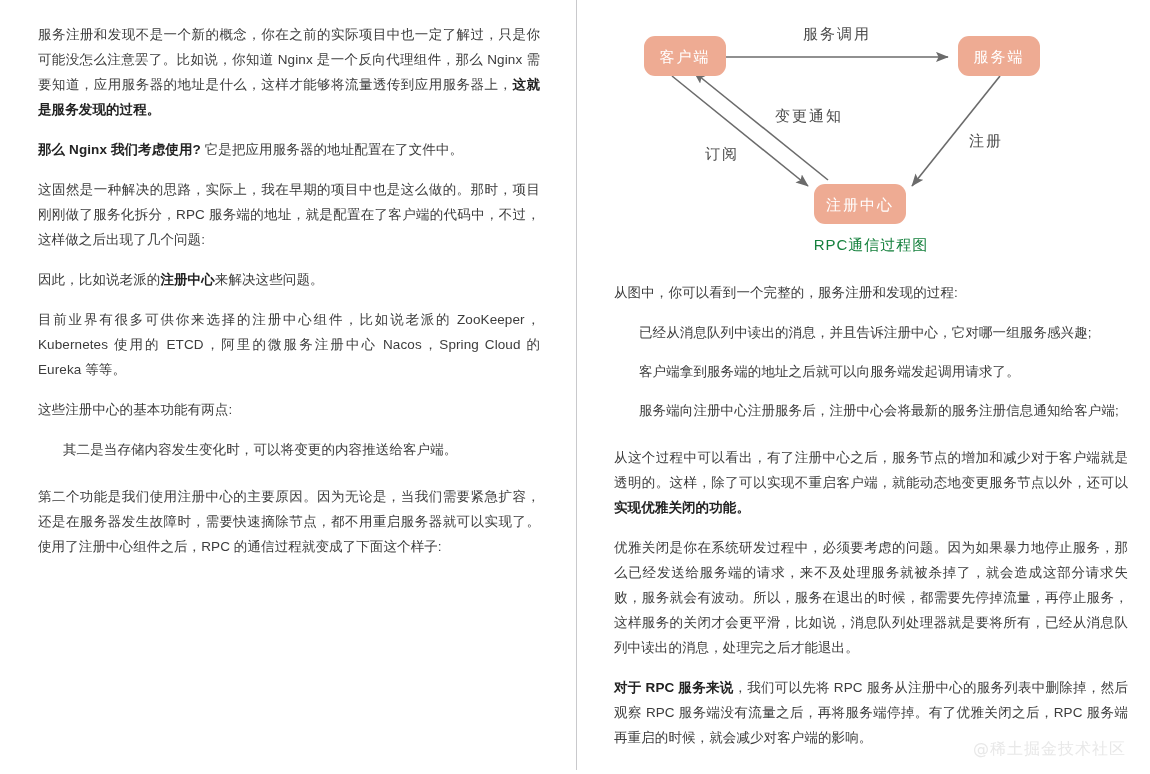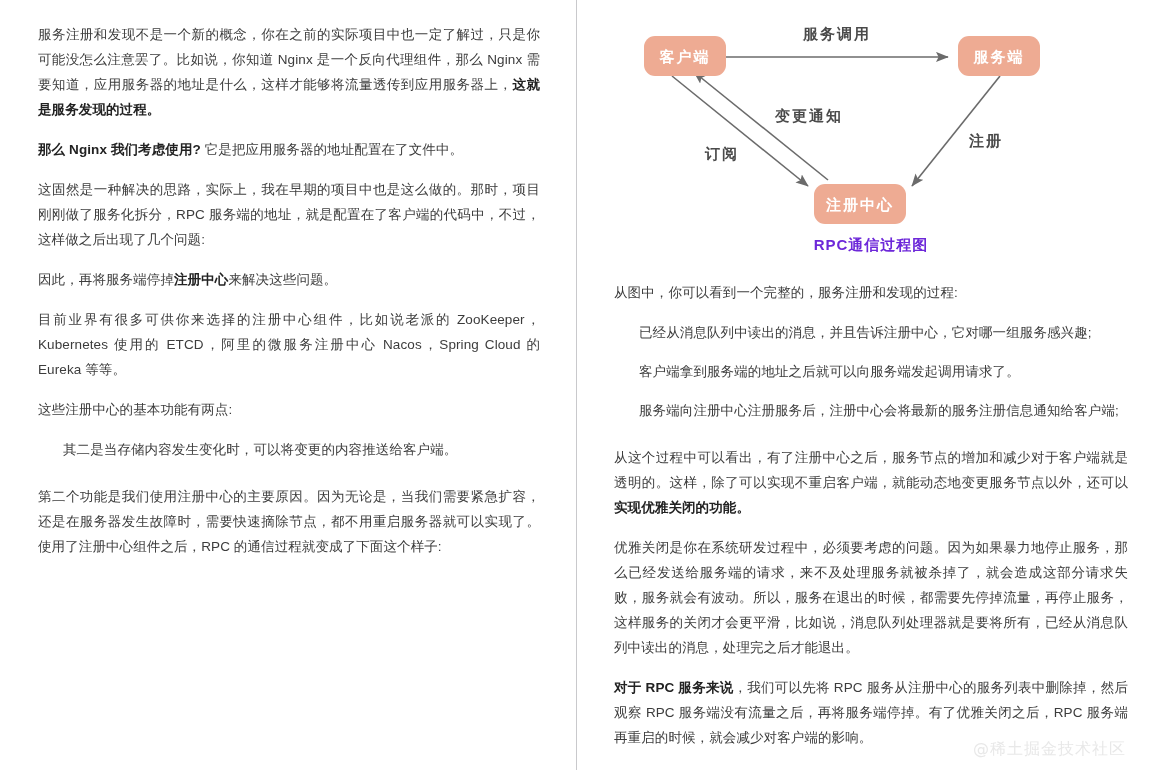--- a/index.html
+++ b/index.html
@@ -66,31 +66,30 @@
   .bullet-list li:last-child { margin-bottom: 0; }
   .bullet-list.gap-after { margin-bottom: 22px; }
   b, strong { font-weight: bold; color: #222; }
 
   
   .figure {
     position: relative;
     width: 100%;
     height: 258px;
     margin: 0 0 8px 0;
-    font-weight: bold;
   }
   .figure svg { display: block; }
   .fig-caption {
     position: absolute;
     left: 0;
     right: 0;
     top: 222px;
     text-align: center;
     font-size: 15px;
-    color: #6d28d9;
+    color: #15803d;
     letter-spacing: 1px;
   }
   .node-label {
     font-family: "DejaVu Serif", "Liberation Serif", serif;
     font-size: 15px;
     fill: #ffffff;
     letter-spacing: 2px;
   }
   .edge-label {
     font-family: "DejaVu Serif", "Liberation Serif", serif;
@@ -113,21 +112,21 @@
 
 <div class="page">
 
   <div class="column col-left">
     <div id="left-block-1">
         <p class="para"><span>服务注册和发现不是一个新的概念，你在之前的实际项目中也一定了解过，只是你可能没怎么注意罢了。比如说，你知道 Nginx 是一个反向代理组件，那么 Nginx 需要知道，应用服务器的地址是什么，这样才能够将流量透传到应用服务器上，</span><b>这就是服务发现的过程。</b></p>
         <p class="para"><b>那么 Nginx 我们考虑使用?</b><span> 它是把应用服务器的地址配置在了文件中。</span></p>
         <p class="para"><span>这固然是一种解决的思路，实际上，我在早期的项目中也是这么做的。那时，项目刚刚做了服务化拆分，RPC 服务端的地址，就是配置在了客户端的代码中，不过，这样做之后出现了几个问题:</span></p>
       </div>
     <div id="left-block-2">
-        <p class="para"><span>因此，再将服务端停掉</span><b>注册中心</b><span>来解决这些问题。</span></p>
+        <p class="para"><span>因此，比如说老派的</span><b>注册中心</b><span>来解决这些问题。</span></p>
         <p class="para"><span>目前业界有很多可供你来选择的注册中心组件，比如说老派的 ZooKeeper，Kubernetes 使用的 ETCD，阿里的微服务注册中心 Nacos，Spring Cloud 的 Eureka 等等。</span></p>
         <p class="para"><span>这些注册中心的基本功能有两点:</span></p>
       </div>
     <ul class="bullet-list gap-after" id="features-list">
         <li>其二是当存储内容发生变化时，可以将变更的内容推送给客户端。</li>
       </ul>
     <div id="left-block-3">
         <p class="para"><span>第二个功能是我们使用注册中心的主要原因。因为无论是，当我们需要紧急扩容，还是在服务器发生故障时，需要快速摘除节点，都不用重启服务器就可以实现了。使用了注册中心组件之后，RPC 的通信过程就变成了下面这个样子:</span></p>
       </div>
   </div>

